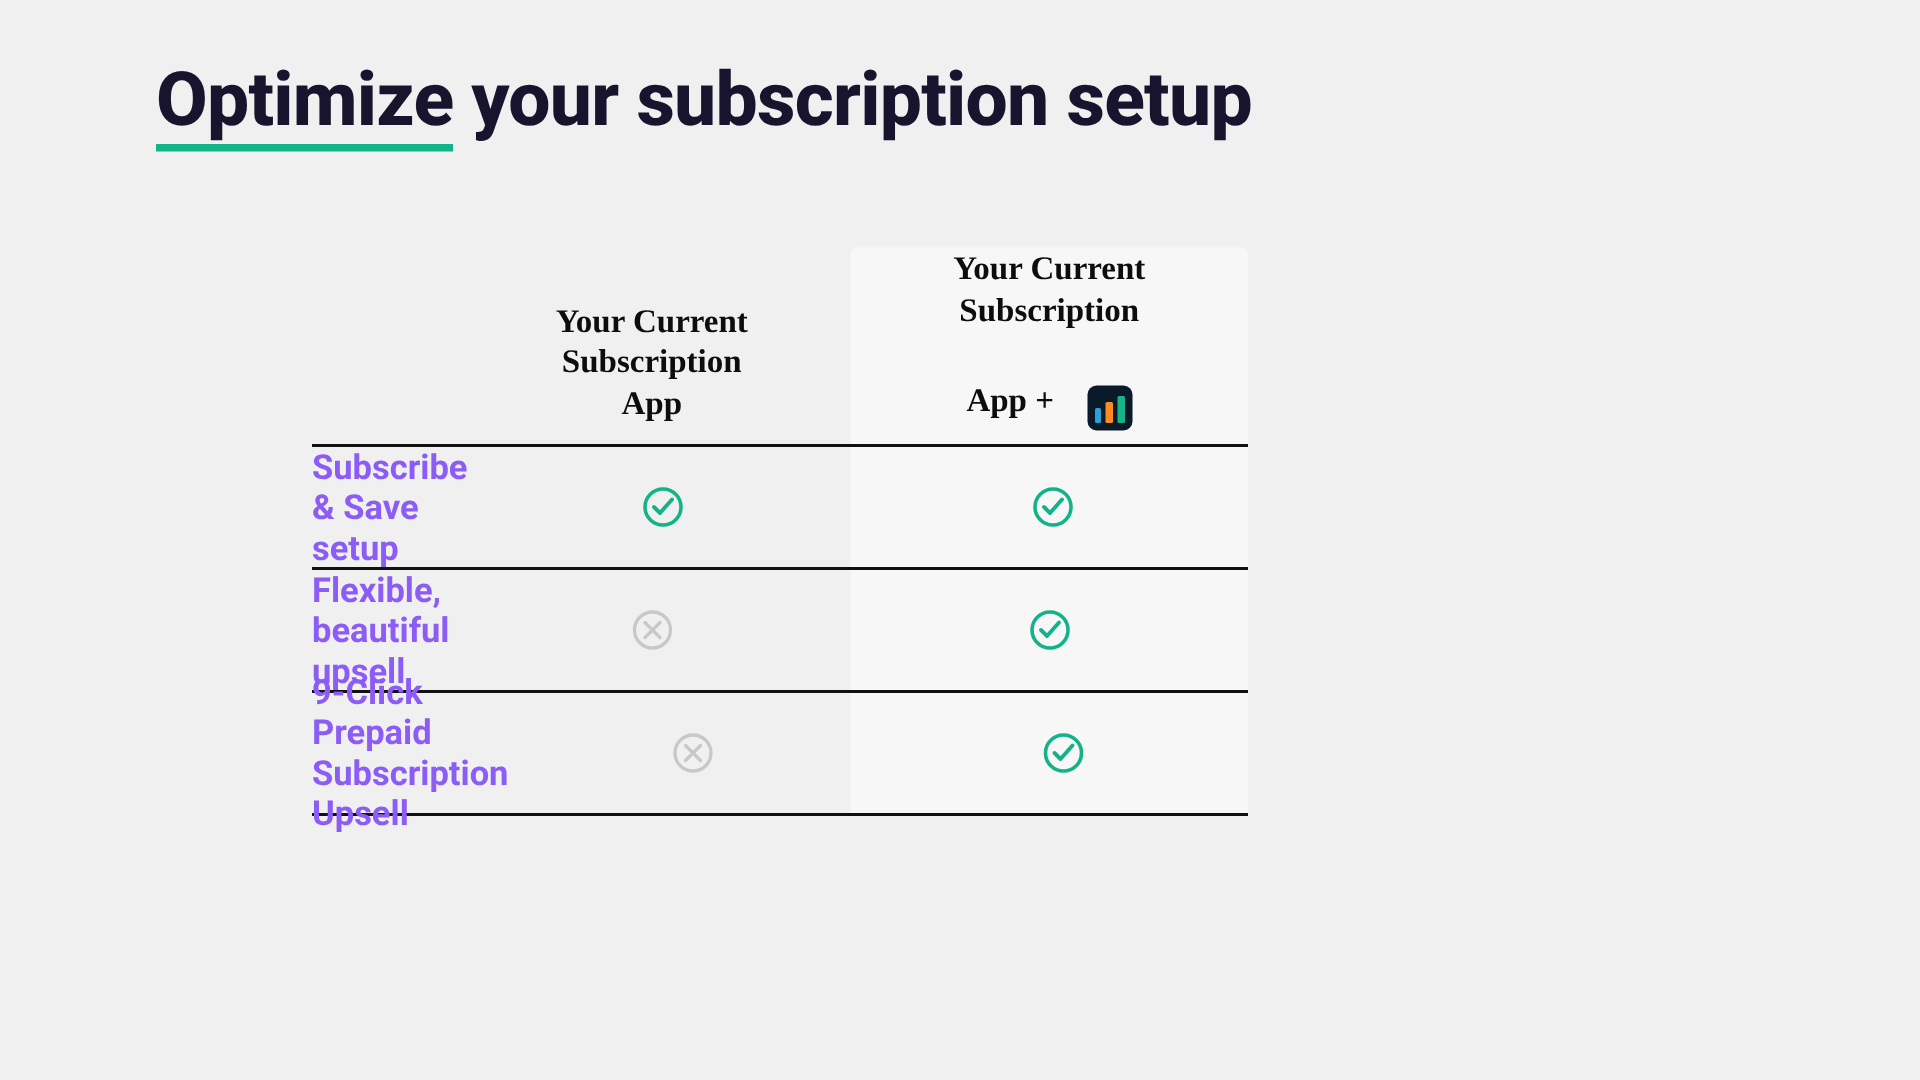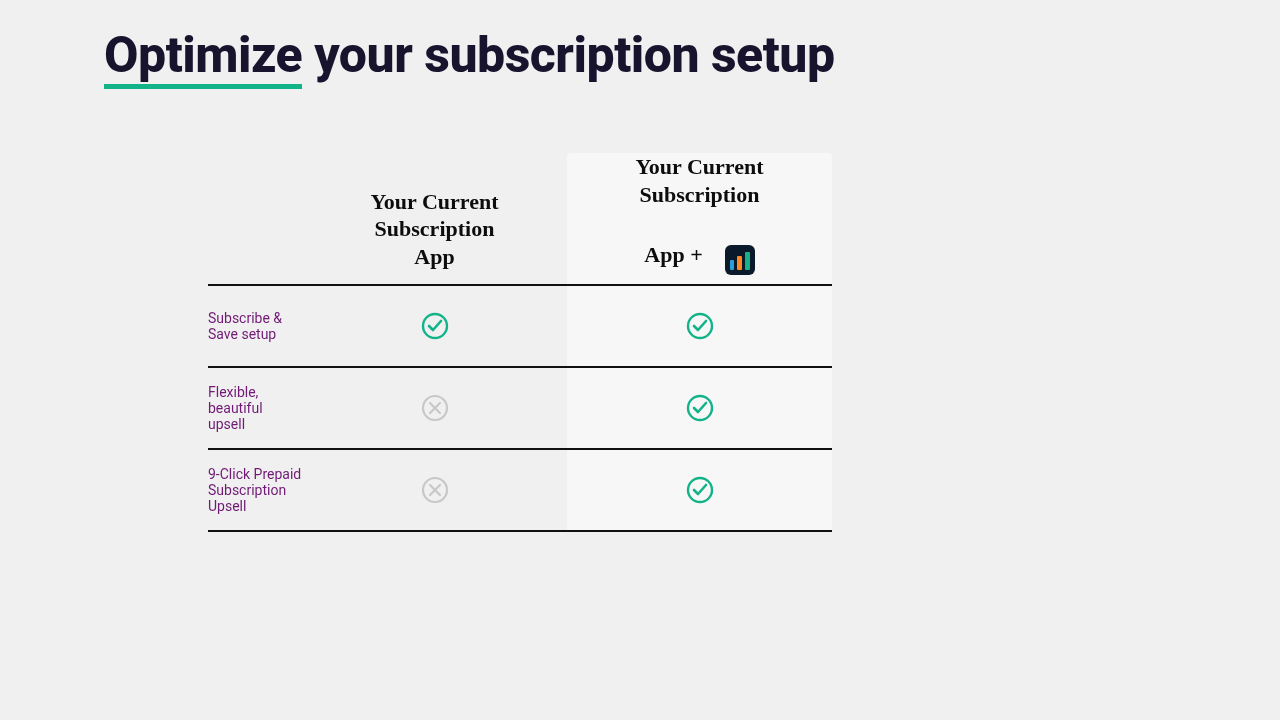--- a/index.html
+++ b/index.html
@@ -5,21 +5,21 @@
   * { box-sizing: border-box; margin: 0; padding: 0; }
   html, body { width: 1280px; height: 720px; }
   body {
     background: #f0f0f0;
     font-family: -apple-system, BlinkMacSystemFont, "Segoe UI", Roboto, "Helvetica Neue", Arial, sans-serif;
     color: #18142e;
   }
   .page {
     width: 1040px;
     height: 720px;
-    padding: 28px 104px 0 104px;
+    padding: 40px 104px 0 104px;
   }
   .title {
     font-size: 50px;
     font-weight: 800;
     letter-spacing: -0.5px;
     color: #18142e;
     line-height: 1.1;
   }
   .title .underline {
     position: relative;
@@ -59,23 +59,23 @@
     border-bottom: 2px solid #111;
     align-items: flex-end;
     padding-bottom: 14px;
   }
   .row.body {
     height: 82px;
     border-bottom: 2px solid #111;
   }
   .cell-feature {
     flex: 1;
-    font-size: 14px;
-    font-weight: 400;
-    color: #701a75;
+    font-size: 23px;
+    font-weight: 700;
+    color: #8b5cf6;
   }
   .cell-col {
     width: 265px;
     display: flex;
     align-items: center;
     justify-content: center;
     text-align: center;
   }
   .col-header-text {
     font-size: 22px;

